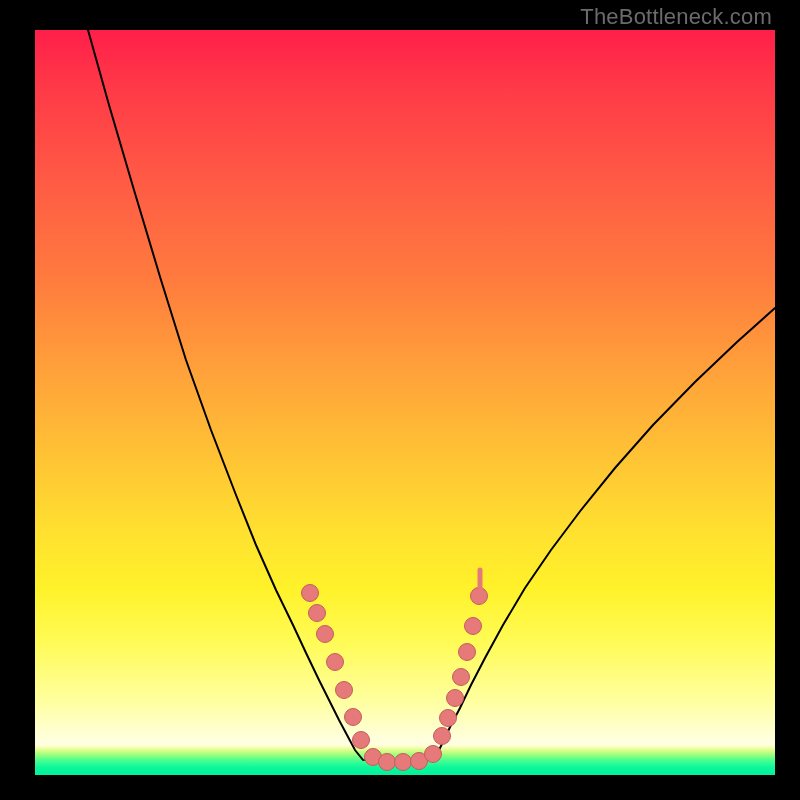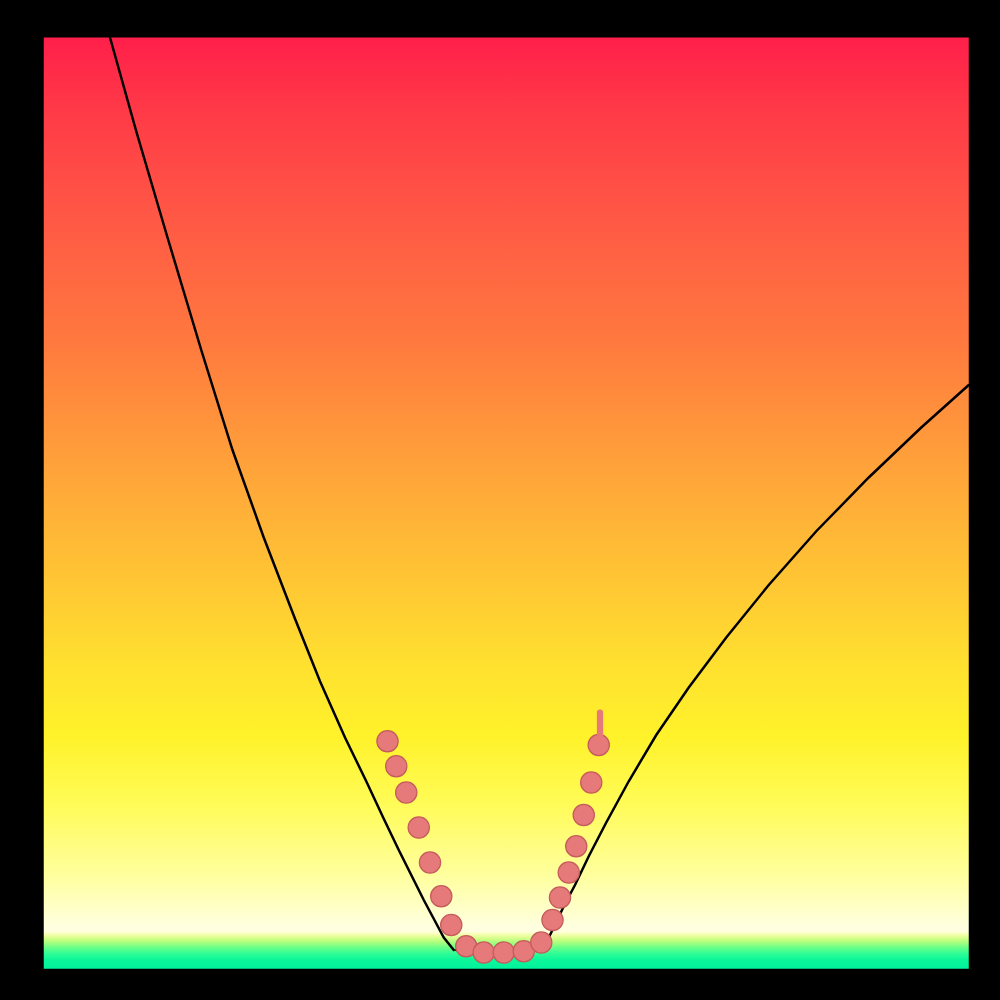--- a/index.html
+++ b/index.html
@@ -81,20 +81,21 @@
   .tick {
     stroke: #e67a7a;
     stroke-width: 5;
     stroke-linecap: round;
   }
 </style>
 </head>
 <body>
 
 <div class="frame">
+  <div class="watermark">TheBottleneck.com</div>
   <div class="plot">
     <svg class="curve" viewBox="0 0 740 745">
       <path id="left-path" class="line" d="M53 0 L74 75 L99 160 L126 250 L151 330 L176 400 L201 465 L221 515 L241 560 L258 595 L272 625 L284 650 L295 672 L304 690 L312 705 L320 720 L328 730"></path>
       <path id="flat-path" class="line" d="M330 730 L396 730"></path>
       <path id="right-path" class="line" d="M398 730 L403 722 L409 710 L416 695 L425 678 L436 655 L450 628 L468 595 L490 558 L516 520 L546 480 L580 438 L618 395 L660 352 L702 312 L740 278"></path>
       <g id="dots-group">
           <circle cx="275" cy="563" r="8.5" class="dot"></circle>
           <circle cx="282" cy="583" r="8.5" class="dot"></circle>
           <circle cx="290" cy="604" r="8.5" class="dot"></circle>
           <circle cx="300" cy="632" r="8.5" class="dot"></circle>

